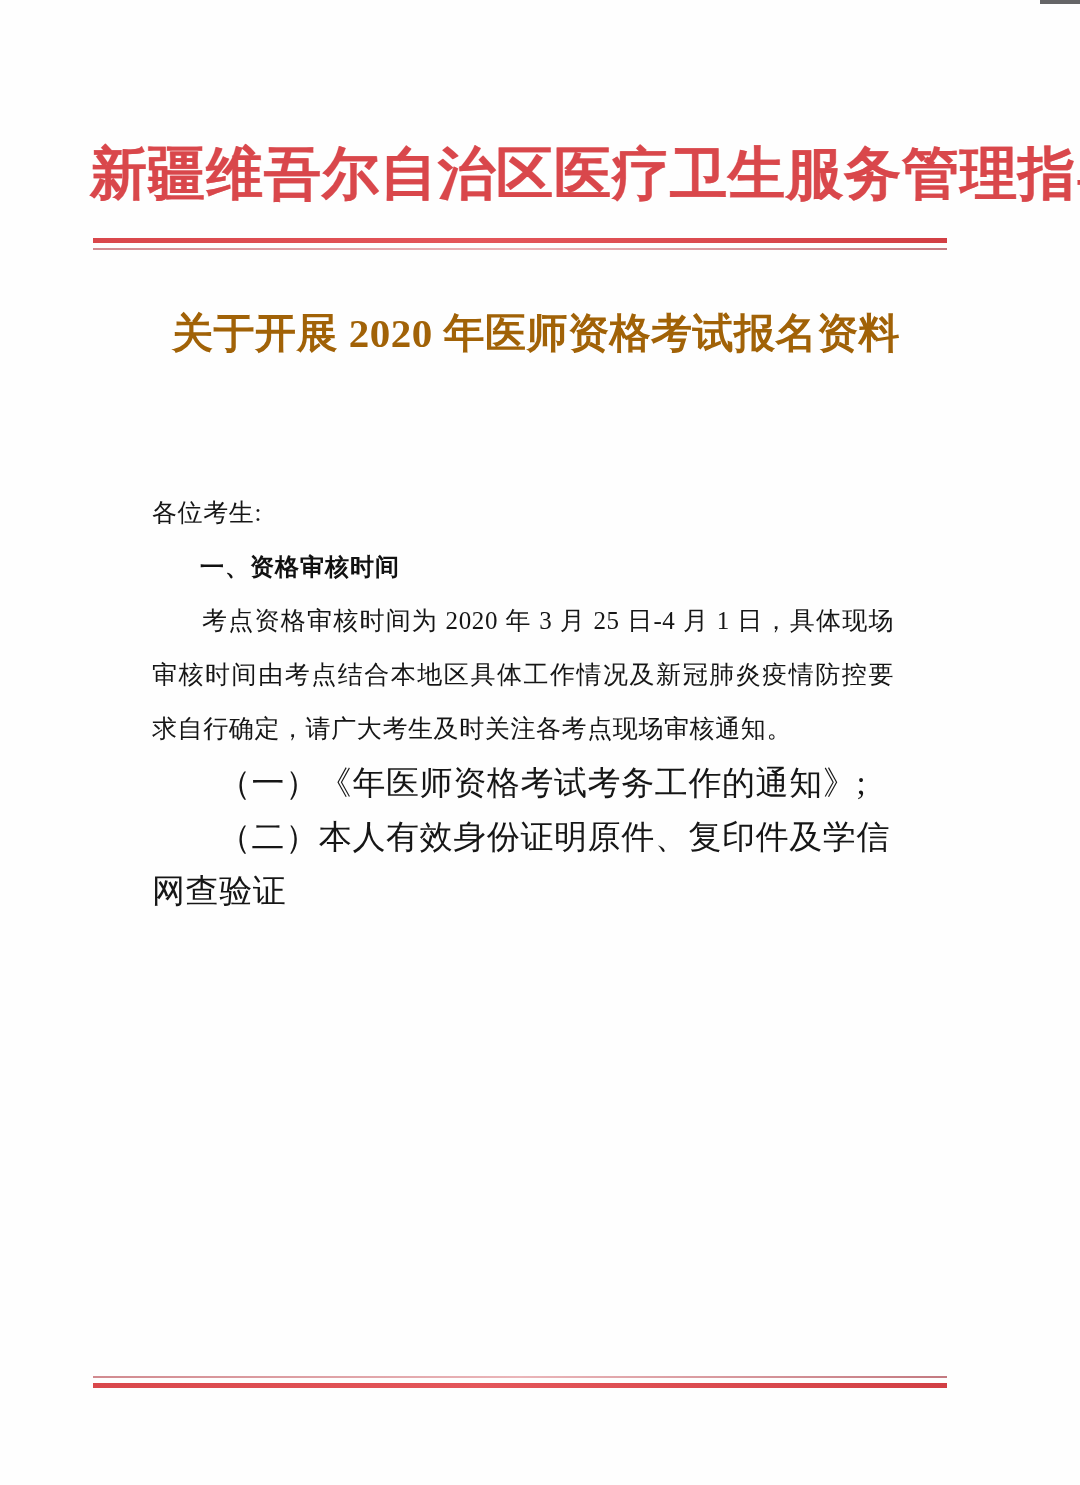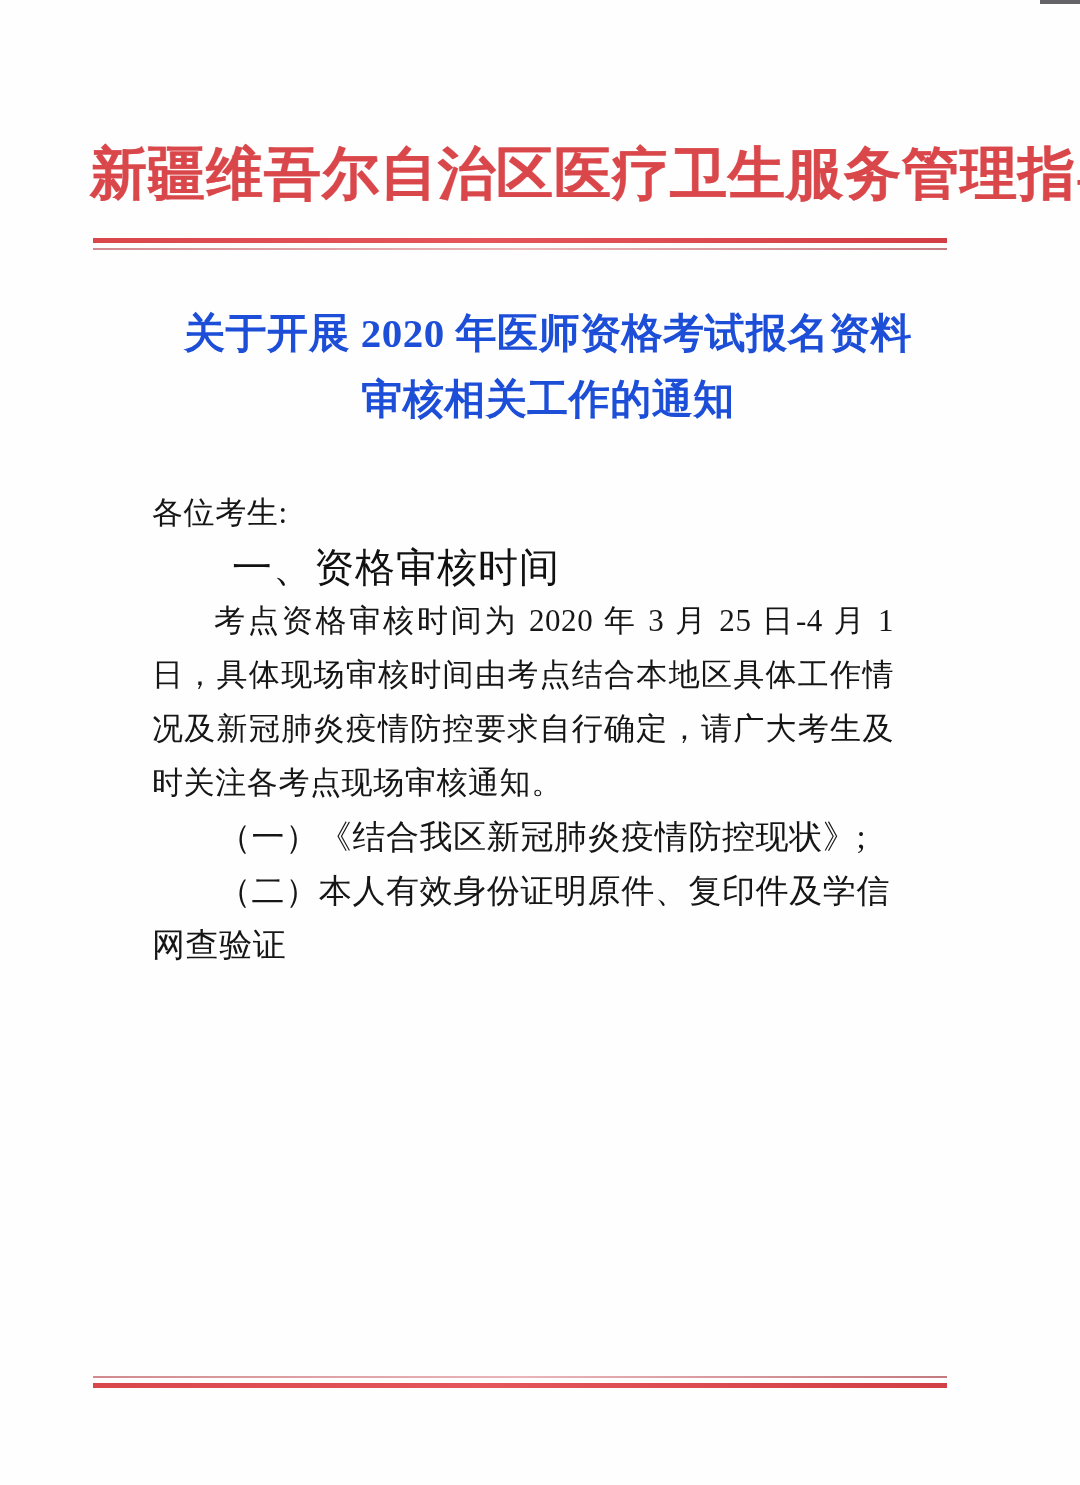--- a/index.html
+++ b/index.html
@@ -70,24 +70,24 @@
     position: absolute;
     top: 1376px;
     left: 93px;
     width: 854px;
   }
 
   
   .doc-title {
     position: absolute;
     top: 300px;
-    left: 138px;
+    left: 126px;
     width: 820px;
     text-align: center;
-    color: #1d4ed8;
+    color: #a16207;
   }
   .doc-title-line {
     font-family: "Liberation Serif", "DejaVu Serif", serif;
     font-weight: bold;
     font-size: 41px;
     line-height: 66px;
     letter-spacing: 0.5px;
     white-space: nowrap;
   }
 
@@ -95,35 +95,35 @@
   .body-block {
     position: absolute;
     top: 486px;
     left: 152px;
     width: 742px;
     color: #161616;
   }
 
   .para {
     font-family: "Liberation Serif", "DejaVu Serif", serif;
-    font-size: 31px;
+    font-size: 25px;
     line-height: 54px;
     letter-spacing: 0.6px;
     text-align: justify;
     text-justify: inter-character;
     margin: 0;
   }
 
   .para.salutation { text-indent: 0; }
   .para.indent     { text-indent: 2em; }
 
   .heading {
     font-family: "Liberation Sans", "DejaVu Sans", sans-serif;
-    font-weight: normal;
-    font-size: 40px;
+    font-weight: bold;
+    font-size: 24px;
     line-height: 54px;
     letter-spacing: 1px;
     text-indent: 2em;
     margin: 0;
     color: #111111;
   }
 
   .listitem {
     font-family: "Liberation Serif", "DejaVu Serif", serif;
     font-size: 33px;
@@ -146,34 +146,33 @@
   </div>
 
   <div class="rules-top">
     <div class="rule-thick"></div>
     <div class="rule-gap"></div>
     <div class="rule-thin"></div>
   </div>
 
   <div class="doc-title">
     <div class="doc-title-line">关于开展 2020 年医师资格考试报名资料</div>
-    <div class="doc-title-line">审核相关工作的通知</div>
   </div>
 
   <div class="body-block">
 
     <p class="para salutation">各位考生:</p>
 
 
     <p class="heading">一、资格审核时间</p>
 
     <p class="para indent">考点资格审核时间为 2020 年 3 月 25 日-4 月 1 日，具体现场审核时间由考点结合本地区具体工作情况及新冠肺炎疫情防控要求自行确定，请广大考生及时关注各考点现场审核通知。</p>
 
 
-    <p class="listitem">（一）《结合我区新冠肺炎疫情防控现状》;</p>
+    <p class="listitem">（一）《年医师资格考试考务工作的通知》;</p>
 
     <p class="listitem">（二）本人有效身份证明原件、复印件及学信网查验证</p>
 
   </div>
 
   <div class="rules-bottom">
     <div class="rule-thin"></div>
     <div class="rule-gap"></div>
     <div class="rule-thick"></div>
   </div>

